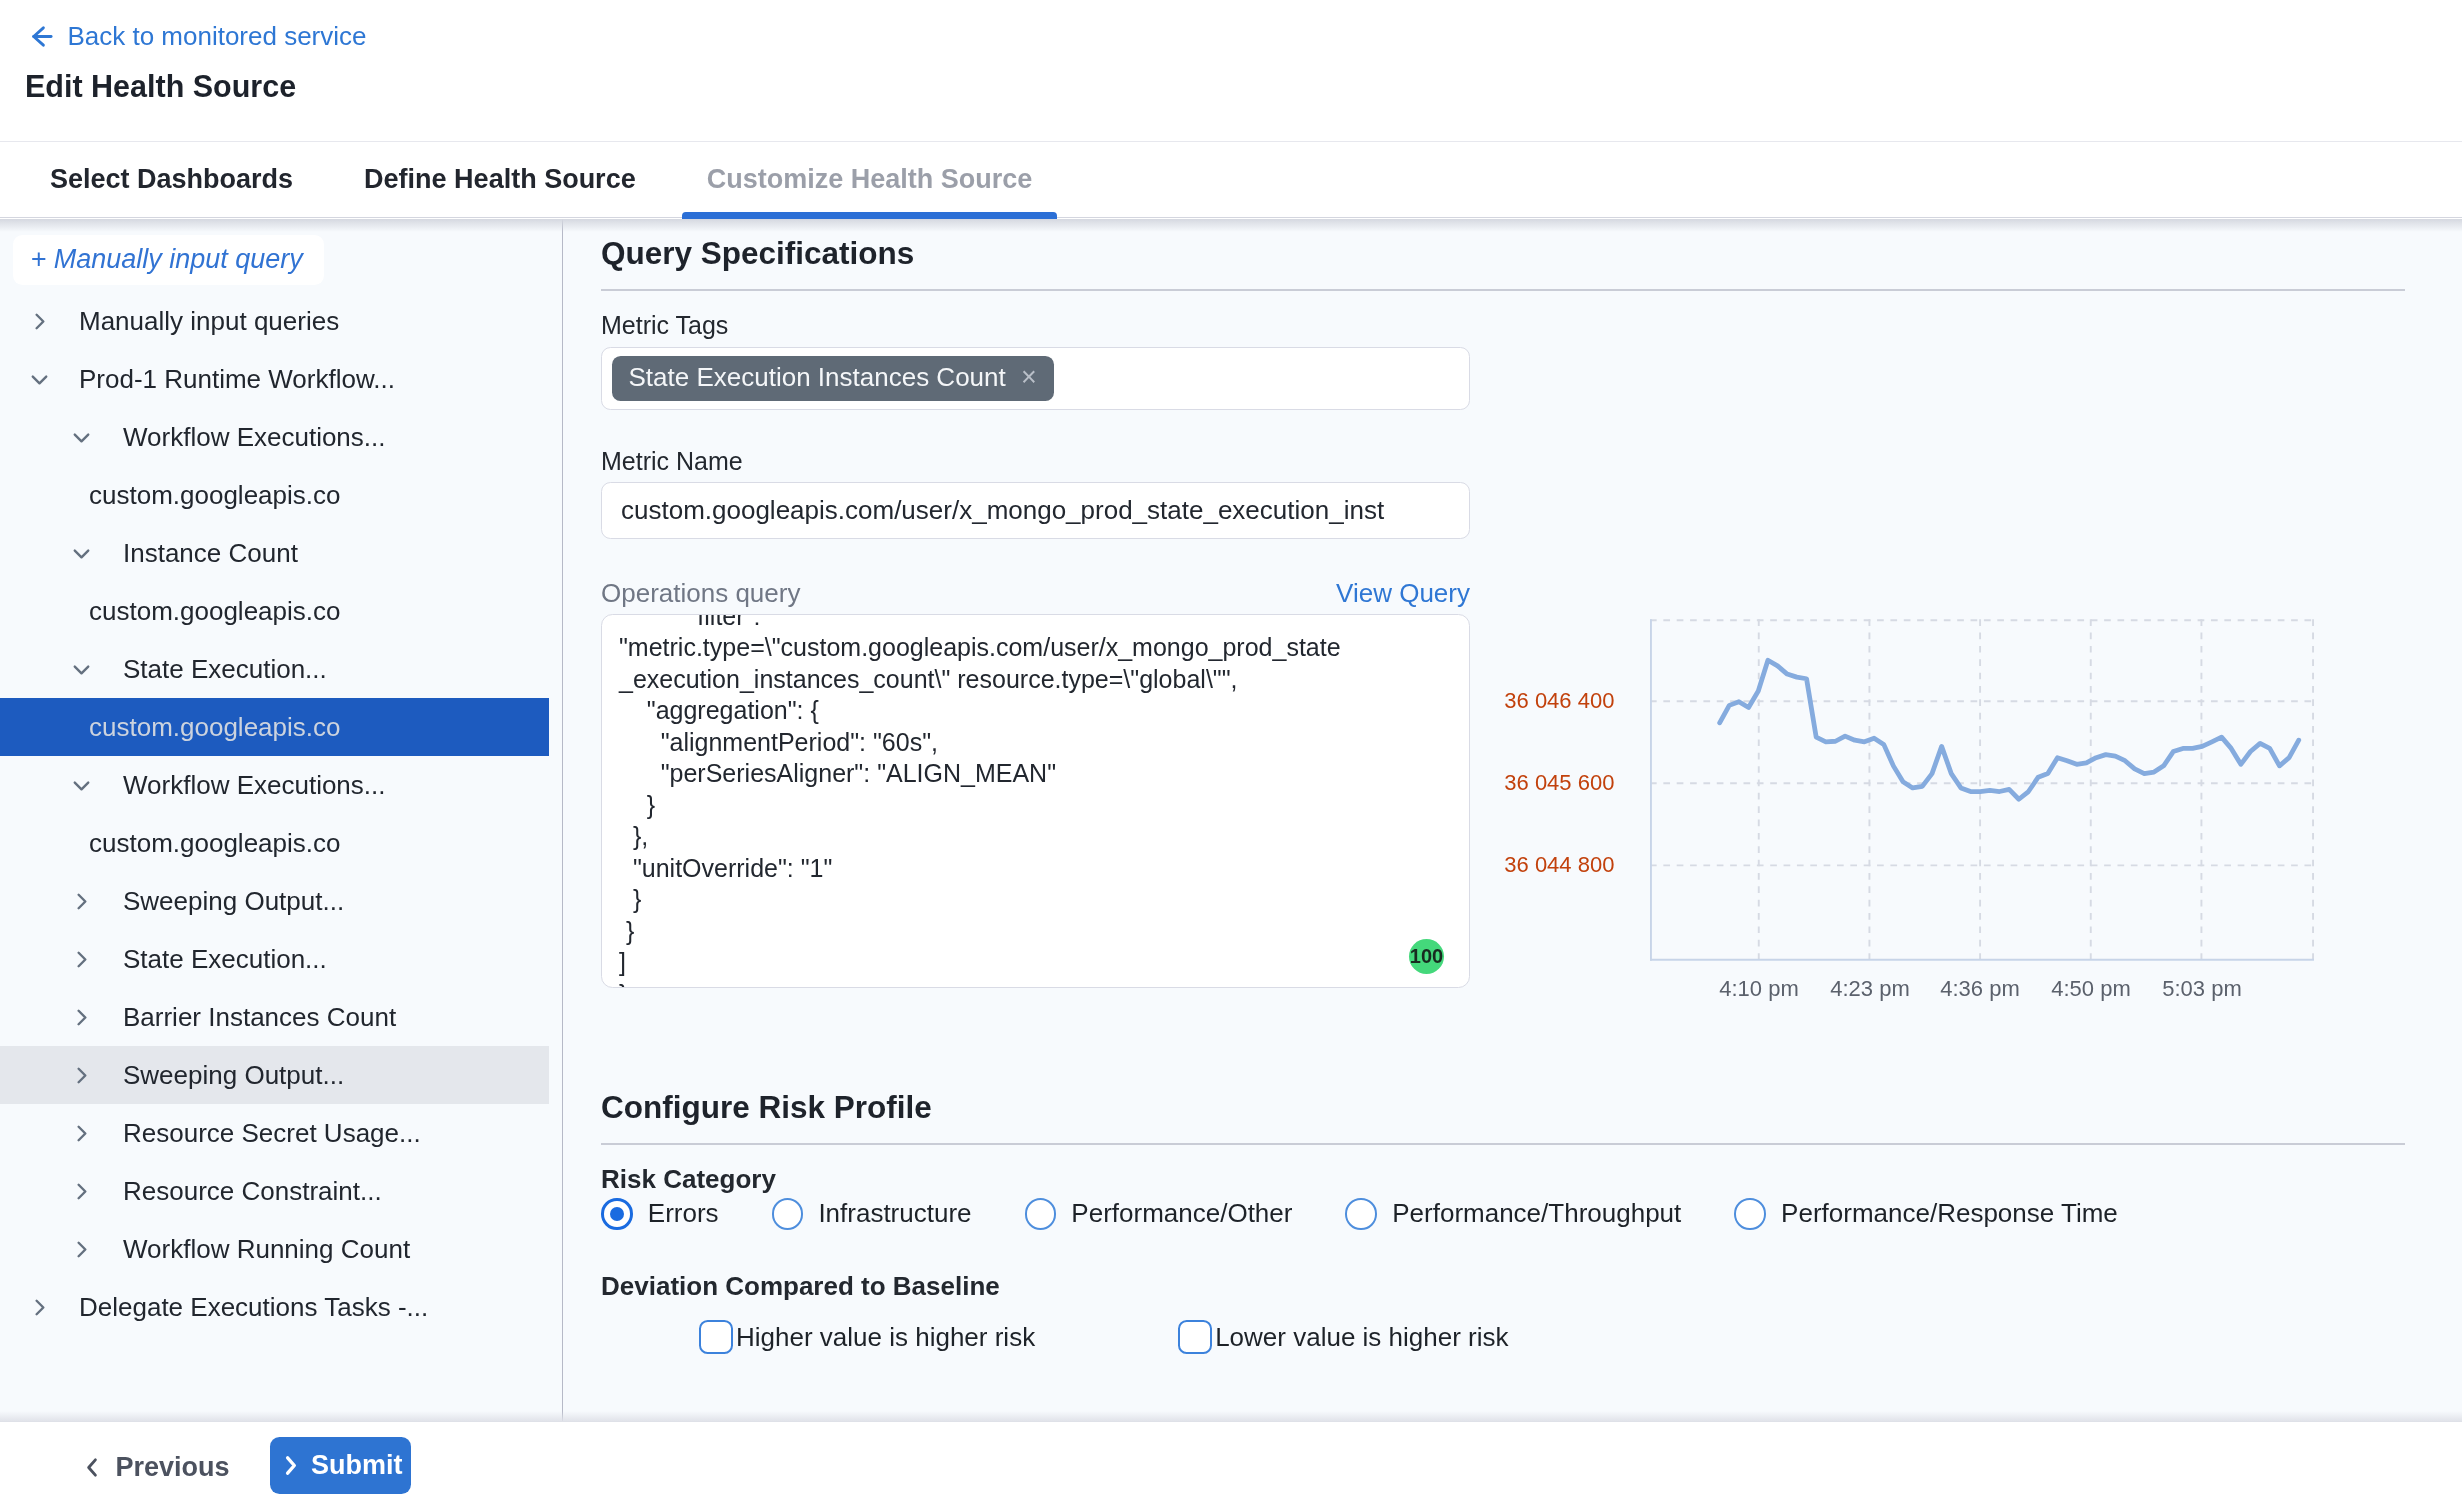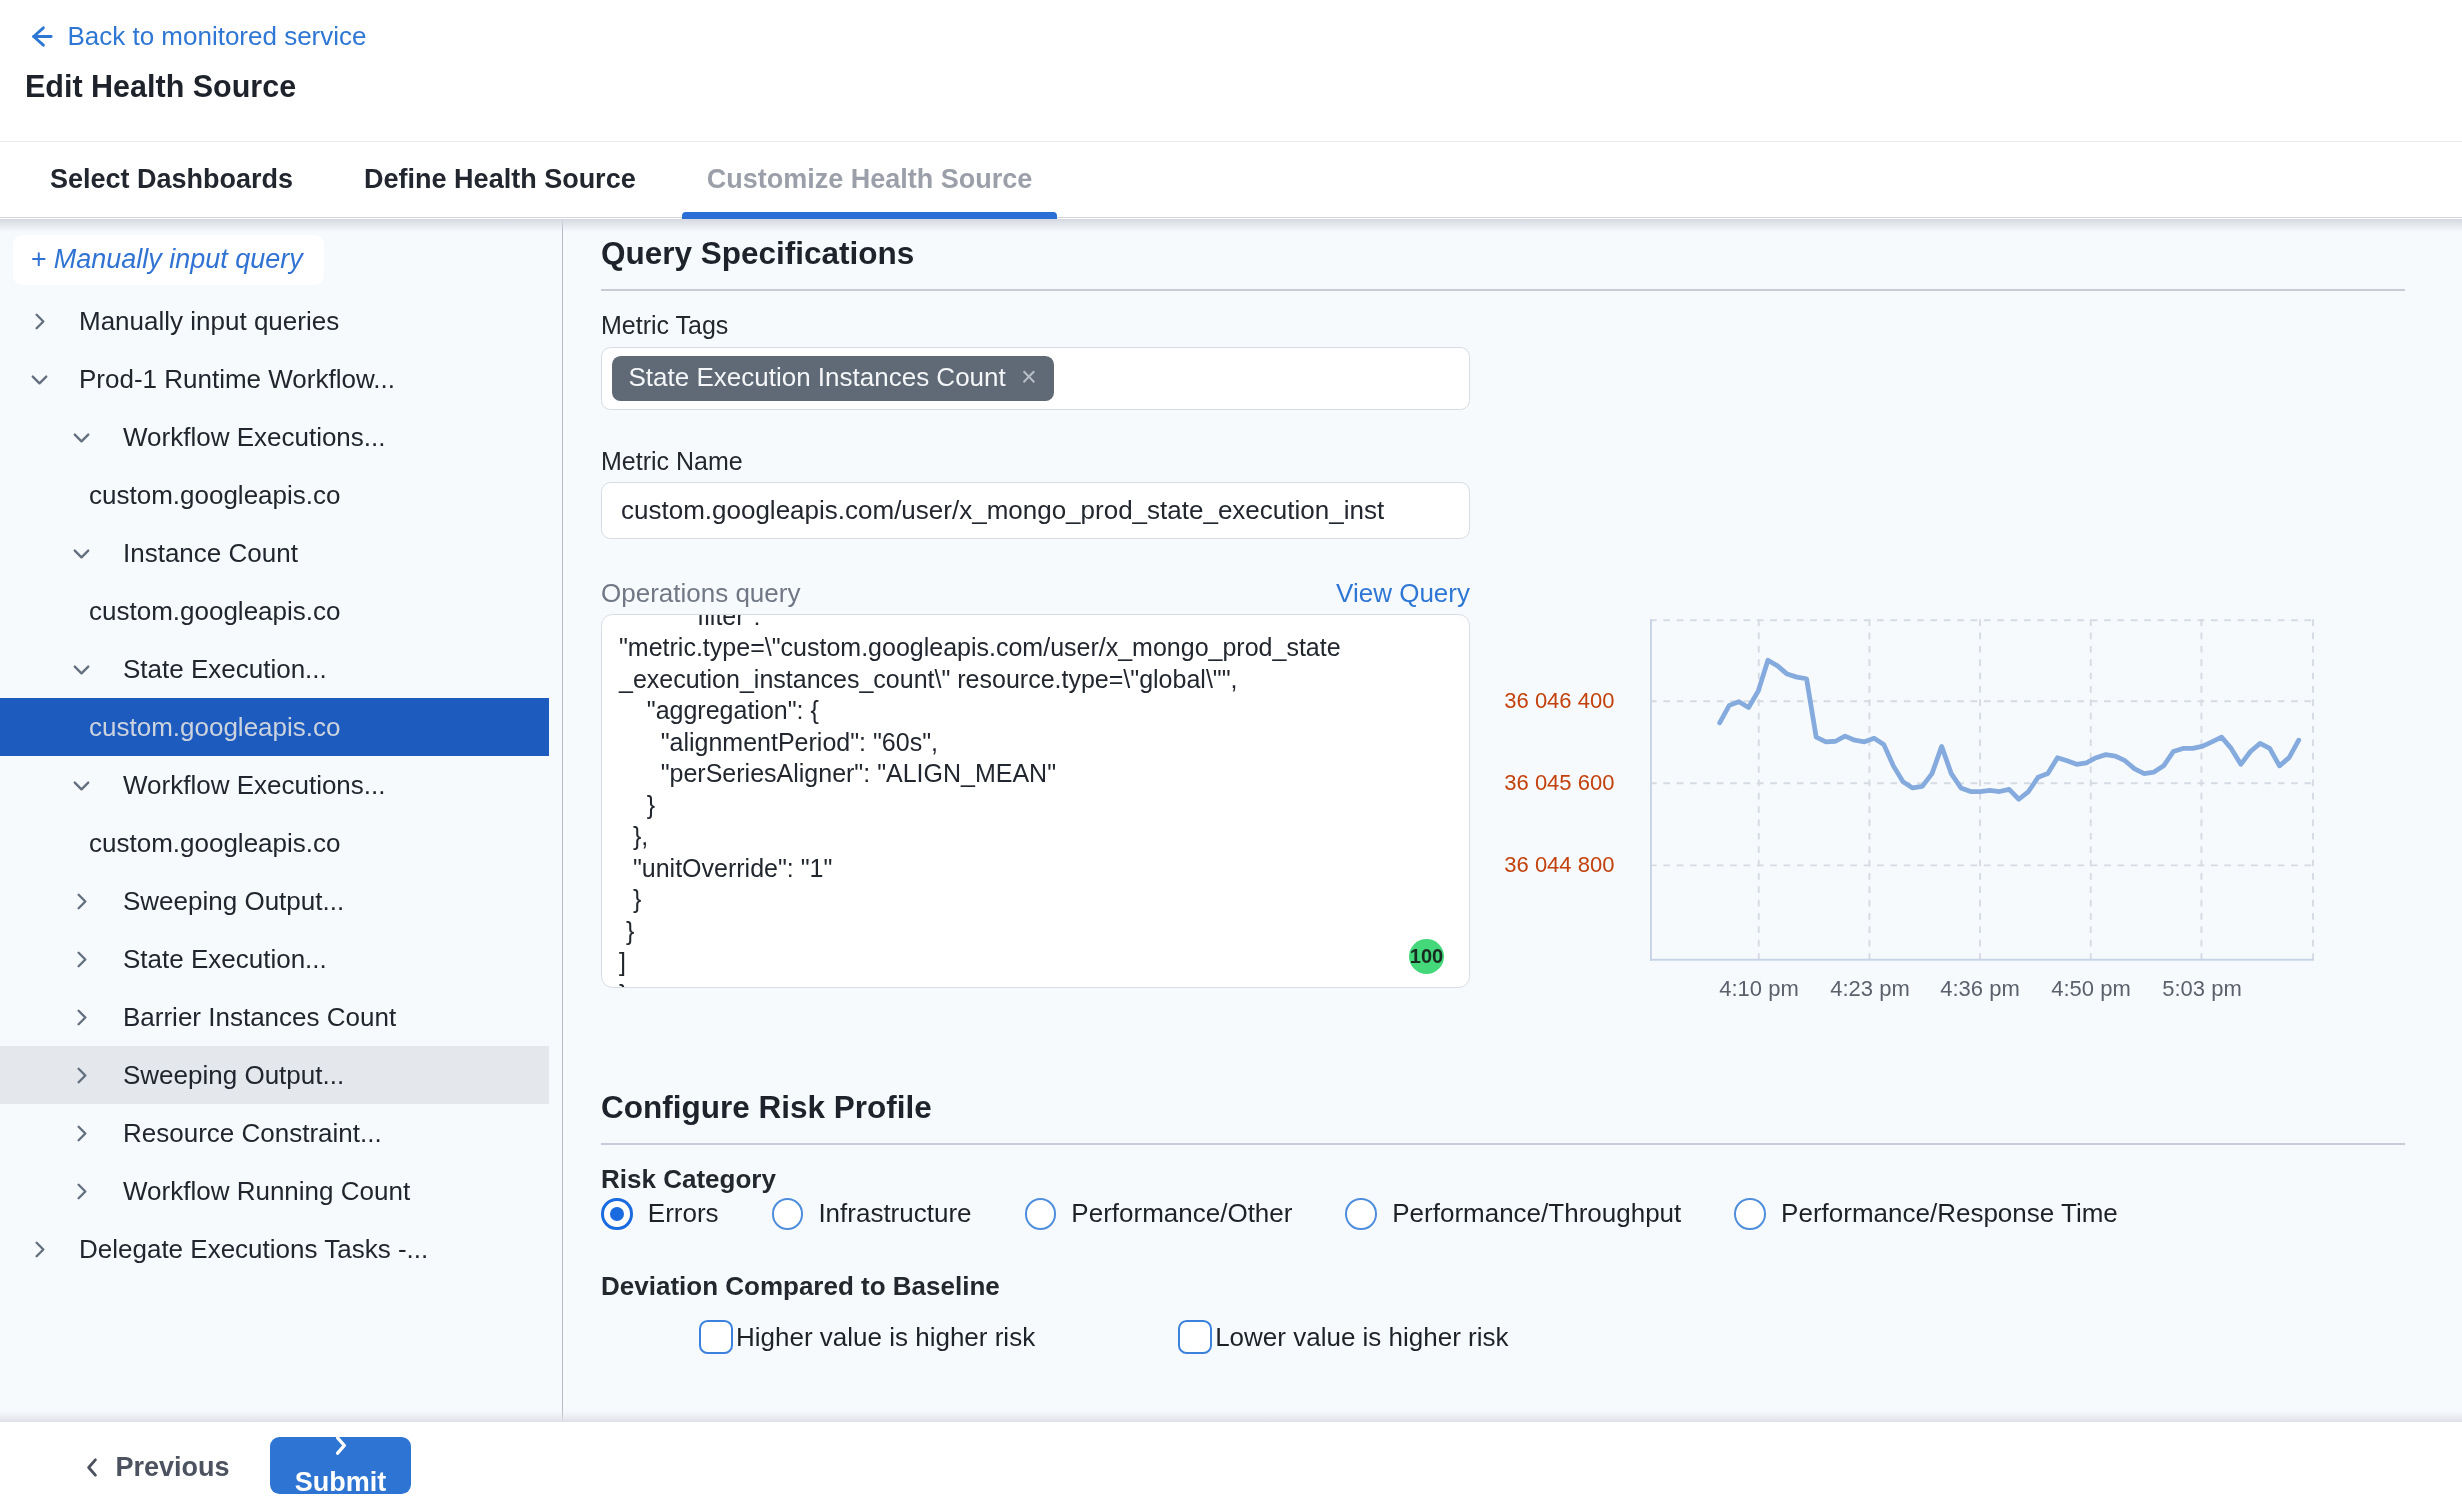--- a/index.html
+++ b/index.html
@@ -97,21 +97,21 @@
 
   
   .footer { position:absolute; left:0; top:1421px; width:2462px; height:91px; background:#fff;
     border-top:1.9px solid #d9dbe3; }
   .prev-btn { position:absolute; left:81px; top:17px; height:57px; display:flex; align-items:center;
     gap:11.5px; background:transparent; border:none; font-size:27px; font-weight:600; color:#4c525f;
     cursor:pointer; font-family:"Liberation Sans", sans-serif; }
   .submit-btn { position:absolute; left:270px; top:15.3px; width:141px; height:57px; background:#2e74d2;
     border:none; border-radius:9.5px; color:#fff; font-size:27px; font-weight:700; cursor:pointer;
     display:flex; align-items:center; justify-content:center; gap:9.5px;
-    font-family:"Liberation Sans", sans-serif;flex-direction:column; }
+    font-family:"Liberation Sans", sans-serif; }
 </style>
 </head>
 <body>
 
 <div class="page">
 
   <div class="header">
     <a class="back-link">
       <span style="display:inline-flex;">
         <svg width="29" height="29" viewBox="0 0 30 30">
@@ -221,20 +221,28 @@
             </span>
           <span class="tlabel">Barrier Instances Count</span>
         </div>
         <div class="trow lvl2 hovered">
           <span class="chev">
               <svg viewBox="0 0 26 26">
                 <polyline points="10,6 17,13 10,20" fill="none" stroke="#64707f" stroke-width="2.5" stroke-linecap="round" stroke-linejoin="round"></polyline>
               </svg>
             </span>
           <span class="tlabel">Sweeping Output...</span>
+        </div>
+        <div class="trow lvl2">
+          <span class="chev">
+              <svg viewBox="0 0 26 26">
+                <polyline points="10,6 17,13 10,20" fill="none" stroke="#64707f" stroke-width="2.5" stroke-linecap="round" stroke-linejoin="round"></polyline>
+              </svg>
+            </span>
+          <span class="tlabel">Resource Secret Usage...</span>
         </div>
         <div class="trow lvl2">
           <span class="chev">
               <svg viewBox="0 0 26 26">
                 <polyline points="10,6 17,13 10,20" fill="none" stroke="#64707f" stroke-width="2.5" stroke-linecap="round" stroke-linejoin="round"></polyline>
               </svg>
             </span>
           <span class="tlabel">Resource Constraint...</span>
         </div>
         <div class="trow lvl2">

